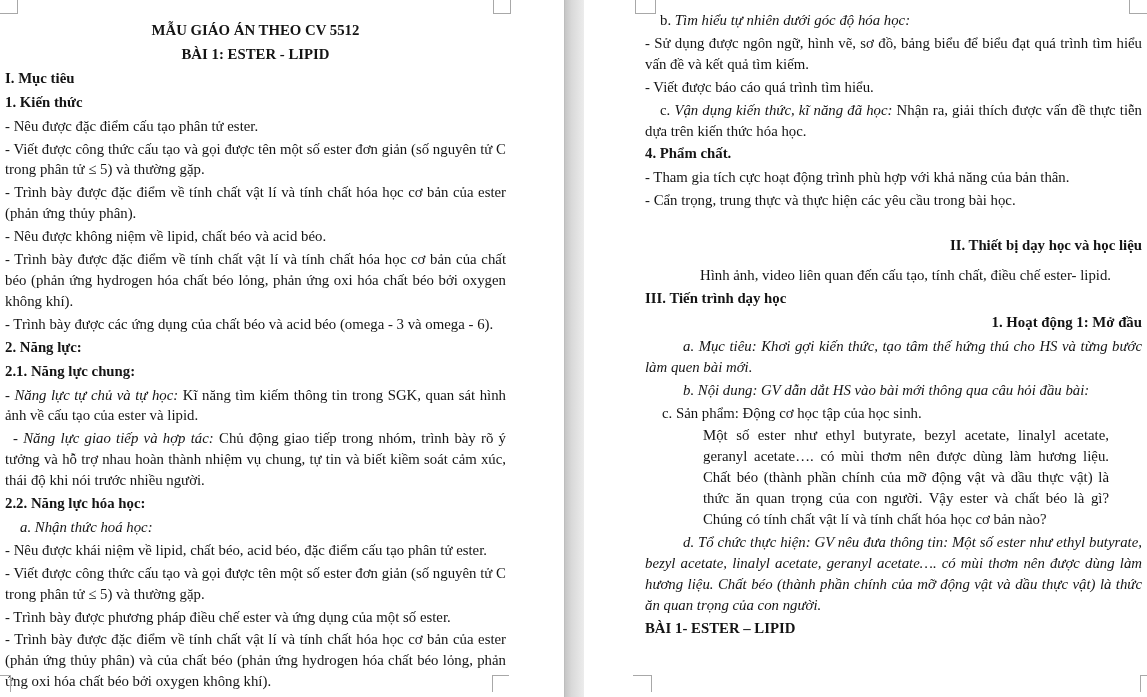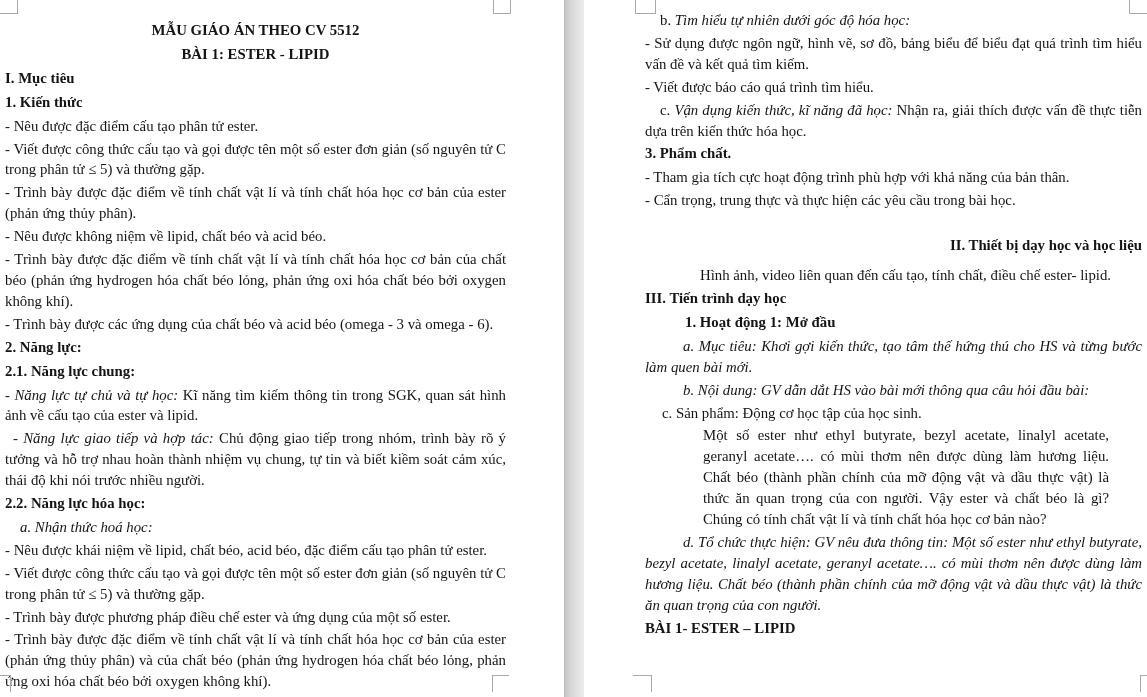--- a/index.html
+++ b/index.html
@@ -19,21 +19,21 @@
   .crop.bot-r{top:675px;height:17px;border-top-width:1px;border-right-width:1px;}
   
   .col{position:absolute;top:0;}
   #col1{left:5px;width:501px;padding-top:20px;}
   #col2{left:61px;width:497px;padding-top:10px;}
   
   .blk{margin:0 0 2px 0;text-align:justify;}
   .doc-title{text-align:center;font-weight:bold;margin-bottom:3px;}
   .section-heading{font-weight:bold;text-align:left;margin-bottom:3px;}
   .section-heading-spaced{font-weight:bold;text-align:right;margin-top:24px;margin-bottom:9px;}
-  .activity-heading{font-weight:bold;text-align:left;text-indent:40px;margin-bottom:3px;}
+  .activity-heading{font-weight:bold;text-align:right;text-indent:40px;margin-bottom:3px;}
   .lesson-title{font-weight:bold;text-align:left;margin-bottom:3px;}
   .body{}
   .body-indented{text-indent:8px;}
   .sub-heading-italic{font-style:italic;text-indent:15px;text-align:left;}
   .lettered-item{text-indent:15px;}
   .lettered-item-deep{text-indent:38px;font-style:italic;}
   .product-item{text-indent:17px;}
   .equipment-line{text-indent:55px;text-align:left;}
   .quote{margin-left:58px;margin-right:33px;}
   .i{font-style:italic;}
@@ -74,21 +74,21 @@
   </div>
 
   <div id="page-gap"></div>
 
   <div class="page" id="page2">
     <div class="col" id="col2">
         <p class="blk lettered-item"><span>b. </span><span class="i">Tìm hiểu tự nhiên dưới góc độ hóa học:</span></p>
         <p class="blk body"><span>- Sử dụng được ngôn ngữ, hình vẽ, sơ đồ, bảng biểu để biểu đạt quá trình tìm hiểu vấn đề và kết quả tìm kiếm.</span></p>
         <p class="blk body"><span>- Viết được báo cáo quá trình tìm hiểu.</span></p>
         <p class="blk lettered-item"><span>c. </span><span class="i">Vận dụng kiến thức, kĩ năng đã học:</span><span> Nhận ra, giải thích được vấn đề thực tiễn dựa trên kiến thức hóa học.</span></p>
-        <p class="blk section-heading"><span>3. Phẩm chất.</span></p>
+        <p class="blk section-heading"><span>4. Phẩm chất.</span></p>
         <p class="blk body"><span>- Tham gia tích cực hoạt động trình phù hợp với khả năng của bản thân.</span></p>
         <p class="blk body"><span>- Cẩn trọng, trung thực và thực hiện các yêu cầu trong bài học.</span></p>
         <p class="blk section-heading-spaced"><span>II. Thiết bị dạy học và học liệu</span></p>
         <p class="blk equipment-line"><span>Hình ảnh, video liên quan đến cấu tạo, tính chất, điều chế ester- lipid.</span></p>
         <p class="blk section-heading"><span>III. Tiến trình dạy học</span></p>
         <p class="blk activity-heading"><span>1. Hoạt động 1: Mở đầu</span></p>
         <p class="blk lettered-item-deep"><span>a. Mục tiêu: Khơi gợi kiến thức, tạo tâm thế hứng thú cho HS và từng bước làm quen bài mới.</span></p>
         <p class="blk lettered-item-deep"><span>b. Nội dung: GV dẫn dắt HS vào bài mới thông qua câu hỏi đầu bài:</span></p>
         <p class="blk product-item"><span>c. Sản phẩm: Động cơ học tập của học sinh.</span></p>
         <p class="blk quote"><span>Một số ester như ethyl butyrate, bezyl acetate, linalyl acetate, geranyl acetate…. có mùi thơm nên được dùng làm hương liệu. Chất béo (thành phần chính của mỡ động vật và dầu thực vật) là thức ăn quan trọng của con người. Vậy ester và chất béo là gì? Chúng có tính chất vật lí và tính chất hóa học cơ bản nào?</span></p>

